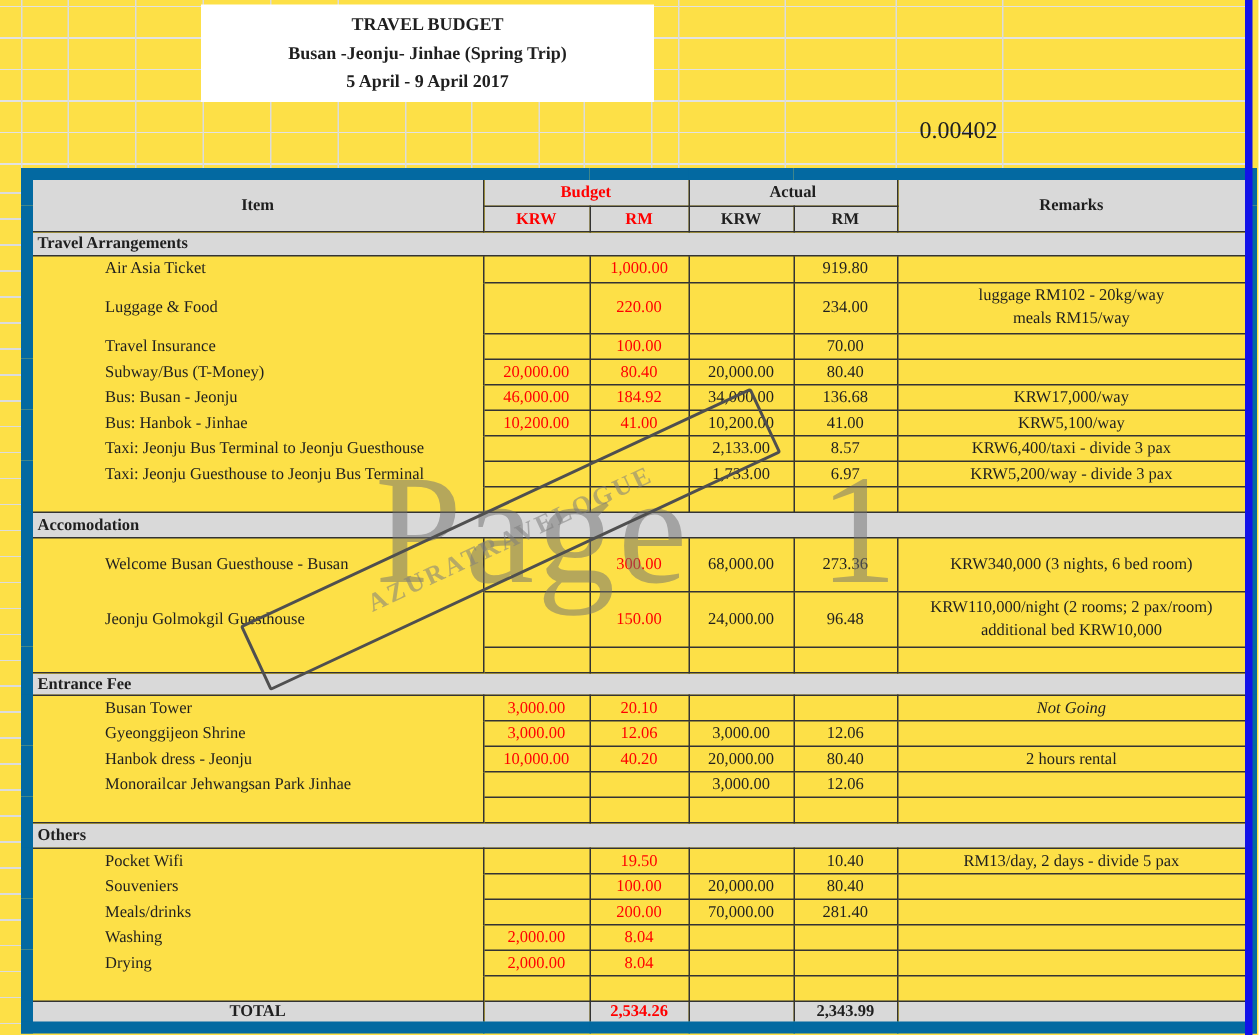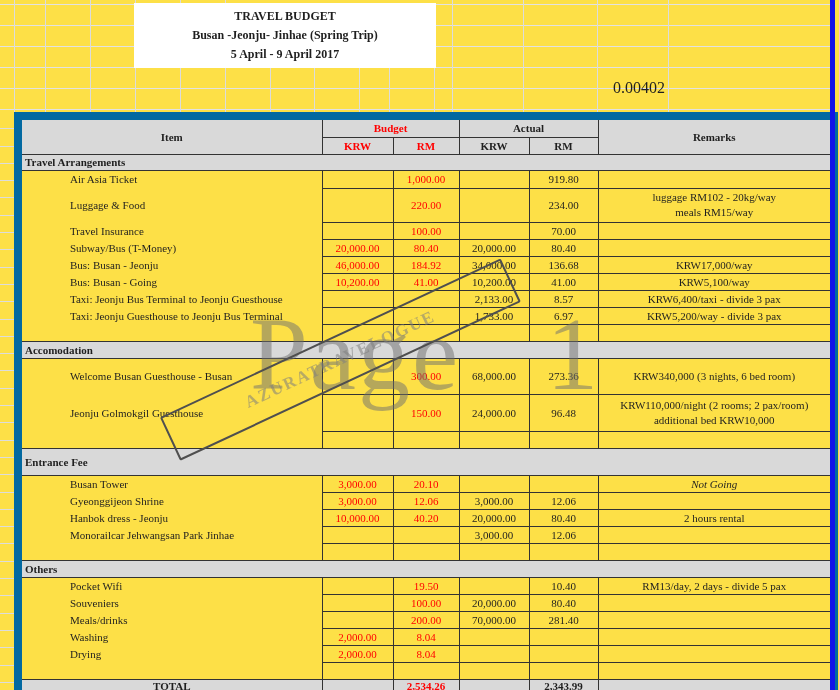--- a/index.html
+++ b/index.html
@@ -138,21 +138,21 @@
           </tr>
           <tr style="height: 17px;">
             <td class="item-cell">Bus: Busan - Jeonju</td>
             <td class="num red">46,000.00</td>
             <td class="num red">184.92</td>
             <td class="num">34,000.00</td>
             <td class="num">136.68</td>
             <td class="rem">KRW17,000/way</td>
           </tr>
           <tr style="height: 17px;">
-            <td class="item-cell">Bus: Busan - Going</td>
+            <td class="item-cell">Bus: Hanbok - Jinhae</td>
             <td class="num red">10,200.00</td>
             <td class="num red">41.00</td>
             <td class="num">10,200.00</td>
             <td class="num">41.00</td>
             <td class="rem">KRW5,100/way</td>
           </tr>
           <tr style="height: 17px;">
             <td class="item-cell">Taxi: Jeonju Bus Terminal to Jeonju Guesthouse</td>
             <td class="num red"></td>
             <td class="num red"></td>
@@ -199,21 +199,21 @@
             </td>
           </tr>
           <tr style="height: 17px;">
             <td class="item-cell"></td>
             <td class="num red"></td>
             <td class="num red"></td>
             <td class="num"></td>
             <td class="num"></td>
             <td class="rem"></td>
           </tr>
-          <tr class="section" style="height: 27px;">
+          <tr class="section" style="height: 15px;">
             <td class="" colspan="6">Entrance Fee</td>
           </tr>
           <tr style="height: 17px;">
             <td class="item-cell">Busan Tower</td>
             <td class="num red">3,000.00</td>
             <td class="num red">20.10</td>
             <td class="num"></td>
             <td class="num"></td>
             <td class="rem italic">Not Going</td>
           </tr>

